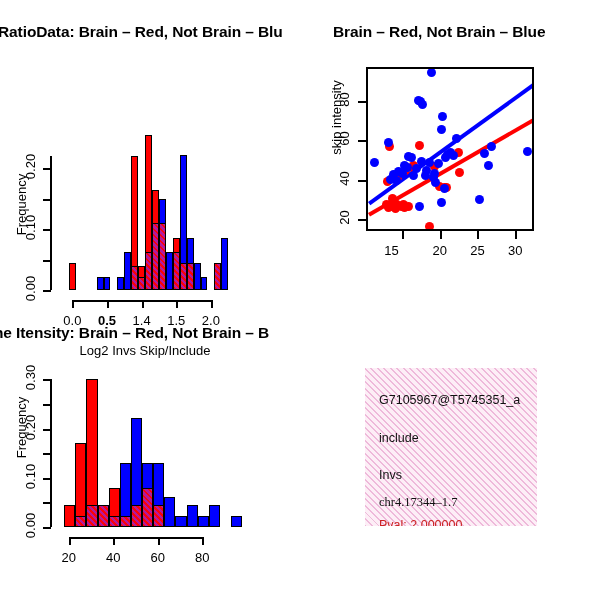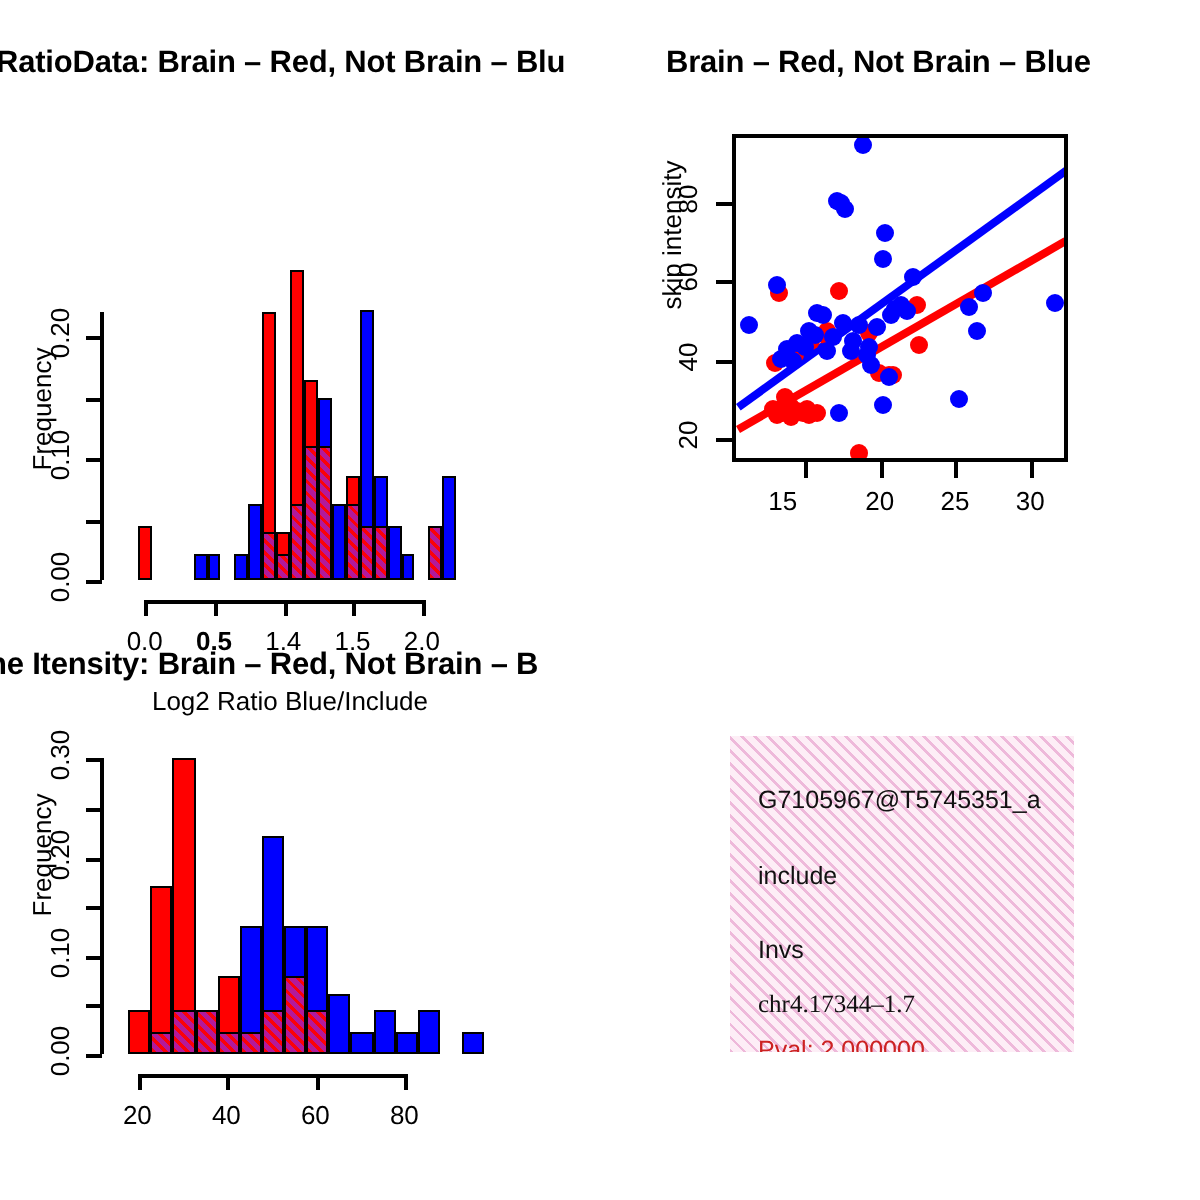--- a/index.html
+++ b/index.html
@@ -118,21 +118,21 @@
       <div class="tick" style="left: 72.3891px; top: 241px; height: 8px;"></div>
       <div class="ticklab" style="left: 54.3891px; top: 254px; width: 36px; text-align: center;">0.0</div>
       <div class="tick" style="left: 107.019px; top: 241px; height: 8px;"></div>
       <div class="ticklab" style="left: 89.0195px; top: 254px; width: 36px; text-align: center; font-weight: bold;">0.5</div>
       <div class="tick" style="left: 141.65px; top: 241px; height: 8px;"></div>
       <div class="ticklab" style="left: 123.65px; top: 254px; width: 36px; text-align: center;">1.4</div>
       <div class="tick" style="left: 176.28px; top: 241px; height: 8px;"></div>
       <div class="ticklab" style="left: 158.28px; top: 254px; width: 36px; text-align: center;">1.5</div>
       <div class="tick" style="left: 210.911px; top: 241px; height: 8px;"></div>
       <div class="ticklab" style="left: 192.911px; top: 254px; width: 36px; text-align: center;">2.0</div>
-      <div class="axlab" style="left: 30px; top: 284px; width: 230px; text-align: center;">Log2 Ratio Blue/Include</div>
+      <div class="axlab" style="left: 30px; top: 284px; width: 230px; text-align: center;">Log2 Invs Skip/Include</div>
     </div>
     <div class="ptitle" style="left: 333px; top: 23px;">Brain – Red, Not Brain – Blue</div>
     <div class="boxframe" style="left: 366px; top: 67px; width: 168px; height: 164px;">
       <div class="scatterclip" style="left: 0px; top: 0px; width: 164px; height: 160px;">
         <div class="fitline red" style="left: 0px; top: 143.846px; width: 189.454px; transform: rotate(-29.9026deg);"></div>
         <div class="fitline blue" style="left: 0px; top: 133.373px; width: 202.553px; transform: rotate(-35.8242deg);"></div>
         <div class="pt red" style="left: 17.3475px; top: 72.5602px; width: 9px; height: 9px;"></div>
         <div class="pt red" style="left: 46.7287px; top: 71.5723px; width: 9px; height: 9px;"></div>
         <div class="pt red" style="left: 85.9036px; top: 79.4759px; width: 9px; height: 9px;"></div>
         <div class="pt red" style="left: 87.4103px; top: 99.2349px; width: 9px; height: 9px;"></div>

